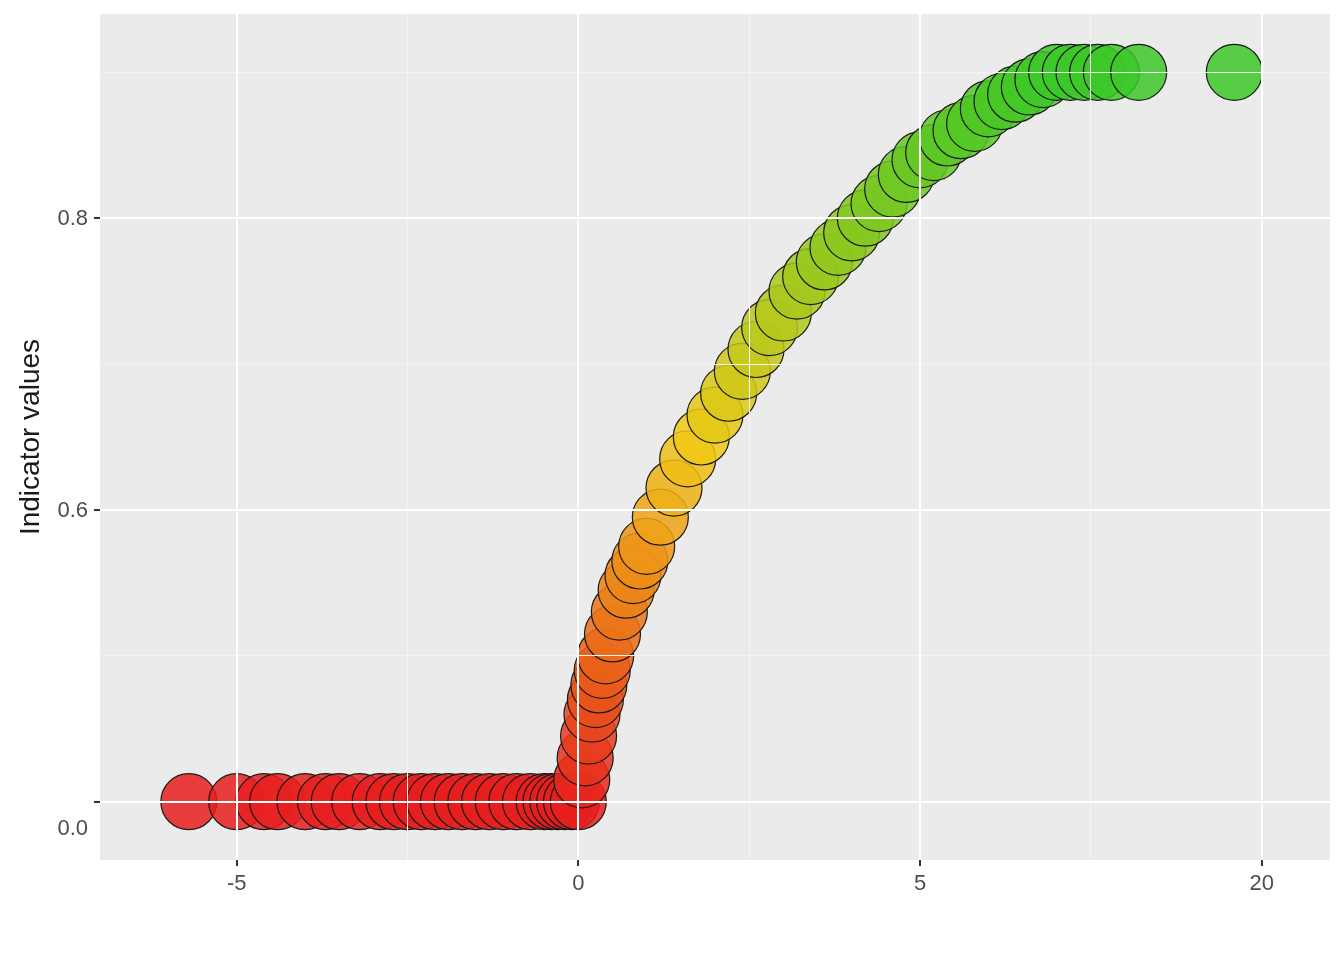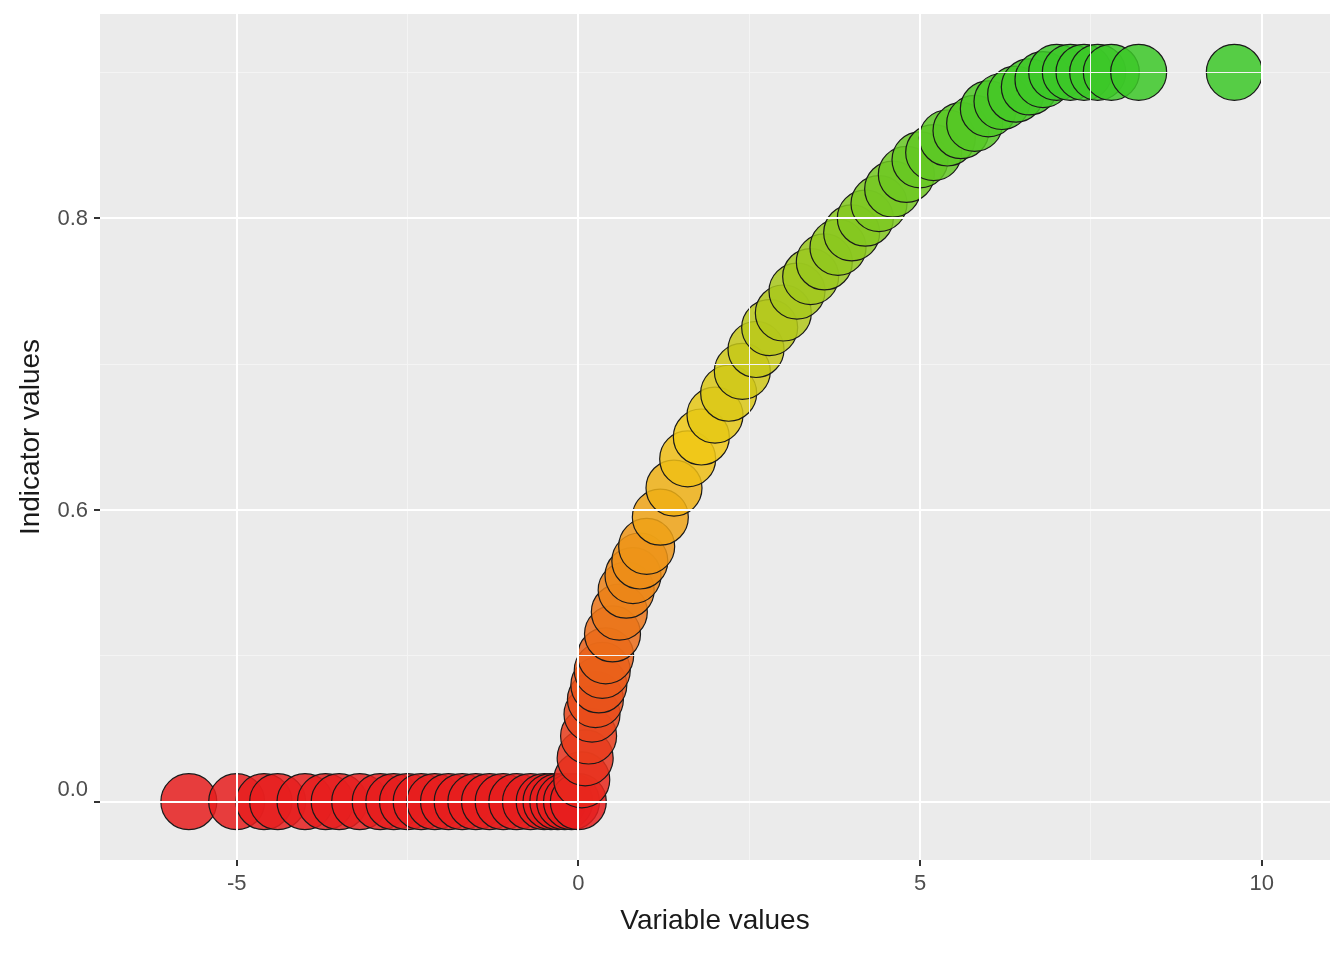--- a/index.html
+++ b/index.html
@@ -152,43 +152,42 @@
         <circle cx="1056.6666666666665" cy="72.34482758620697" r="28" fill="#3cc828" fill-opacity="0.85" stroke="#1a1a1a" stroke-width="1.2"></circle>
         <circle cx="1070.3333333333333" cy="72.34482758620697" r="28" fill="#3cc828" fill-opacity="0.85" stroke="#1a1a1a" stroke-width="1.2"></circle>
         <circle cx="1084" cy="72.34482758620697" r="28" fill="#3cc828" fill-opacity="0.85" stroke="#1a1a1a" stroke-width="1.2"></circle>
         <circle cx="1097.6666666666665" cy="72.34482758620697" r="28" fill="#3cc828" fill-opacity="0.85" stroke="#1a1a1a" stroke-width="1.2"></circle>
         <circle cx="1111.3333333333335" cy="72.34482758620697" r="28" fill="#3cc828" fill-opacity="0.85" stroke="#1a1a1a" stroke-width="1.2"></circle>
         <circle cx="1138.6666666666667" cy="72.34482758620697" r="28" fill="#3cc828" fill-opacity="0.85" stroke="#1a1a1a" stroke-width="1.2"></circle>
         <circle cx="1234.3333333333335" cy="72.34482758620697" r="28" fill="#3cc828" fill-opacity="0.85" stroke="#1a1a1a" stroke-width="1.2"></circle>
       </g>
     </svg>
 
-  <div class="axis-title-x" id="xlabel" style="left: 715px; top: 904px;">Variable values</div>
   <div class="axis-title-y" id="ylabel" style="left: 30px; top: 437px;">Indicator values</div>
 
 <div class="grid-minor-v" style="left: 407px; top: 14px; width: 1px; height: 846px;"></div>
     <div class="grid-minor-v" style="left: 748.667px; top: 14px; width: 1px; height: 846px;"></div>
     <div class="grid-minor-v" style="left: 1090.33px; top: 14px; width: 1px; height: 846px;"></div>
     <div class="grid-minor-h" style="top: 655.293px; left: 100px; height: 1px; width: 1230px;"></div>
     <div class="grid-minor-h" style="top: 363.569px; left: 100px; height: 1px; width: 1230px;"></div>
     <div class="grid-minor-h" style="top: 71.8448px; left: 100px; height: 1px; width: 1230px;"></div>
     <div class="grid-major-v" style="left: 235.667px; top: 14px; width: 2px; height: 846px;"></div>
     <div class="axis-tick" style="left: 235.667px; top: 860px; width: 2px; height: 6px;"></div>
     <div class="tick-label-x" style="left: 236.667px; top: 870px;">-5</div>
     <div class="grid-major-v" style="left: 577.333px; top: 14px; width: 2px; height: 846px;"></div>
     <div class="axis-tick" style="left: 577.333px; top: 860px; width: 2px; height: 6px;"></div>
     <div class="tick-label-x" style="left: 578.333px; top: 870px;">0</div>
     <div class="grid-major-v" style="left: 919px; top: 14px; width: 2px; height: 846px;"></div>
     <div class="axis-tick" style="left: 919px; top: 860px; width: 2px; height: 6px;"></div>
     <div class="tick-label-x" style="left: 920px; top: 870px;">5</div>
     <div class="grid-major-v" style="left: 1260.67px; top: 14px; width: 2px; height: 846px;"></div>
     <div class="axis-tick" style="left: 1260.67px; top: 860px; width: 2px; height: 6px;"></div>
-    <div class="tick-label-x" style="left: 1261.67px; top: 870px;">10</div>
+    <div class="tick-label-x" style="left: 1261.67px; top: 870px;">20</div>
     <div class="grid-major-h" style="top: 800.655px; left: 100px; height: 2px; width: 1230px;"></div>
     <div class="axis-tick" style="top: 800.655px; left: 94px; height: 2px; width: 6px;"></div>
-    <div class="tick-label-y" style="top: 789px; right: 1256px;">0.0</div>
+    <div class="tick-label-y" style="top: 828px; right: 1256px;">0.0</div>
     <div class="grid-major-h" style="top: 508.931px; left: 100px; height: 2px; width: 1230px;"></div>
     <div class="axis-tick" style="top: 508.931px; left: 94px; height: 2px; width: 6px;"></div>
     <div class="tick-label-y" style="top: 509.931px; right: 1256px;">0.6</div>
     <div class="grid-major-h" style="top: 217.207px; left: 100px; height: 2px; width: 1230px;"></div>
     <div class="axis-tick" style="top: 217.207px; left: 94px; height: 2px; width: 6px;"></div>
     <div class="tick-label-y" style="top: 218.207px; right: 1256px;">0.8</div>
   </div>
 
 </body></html>

